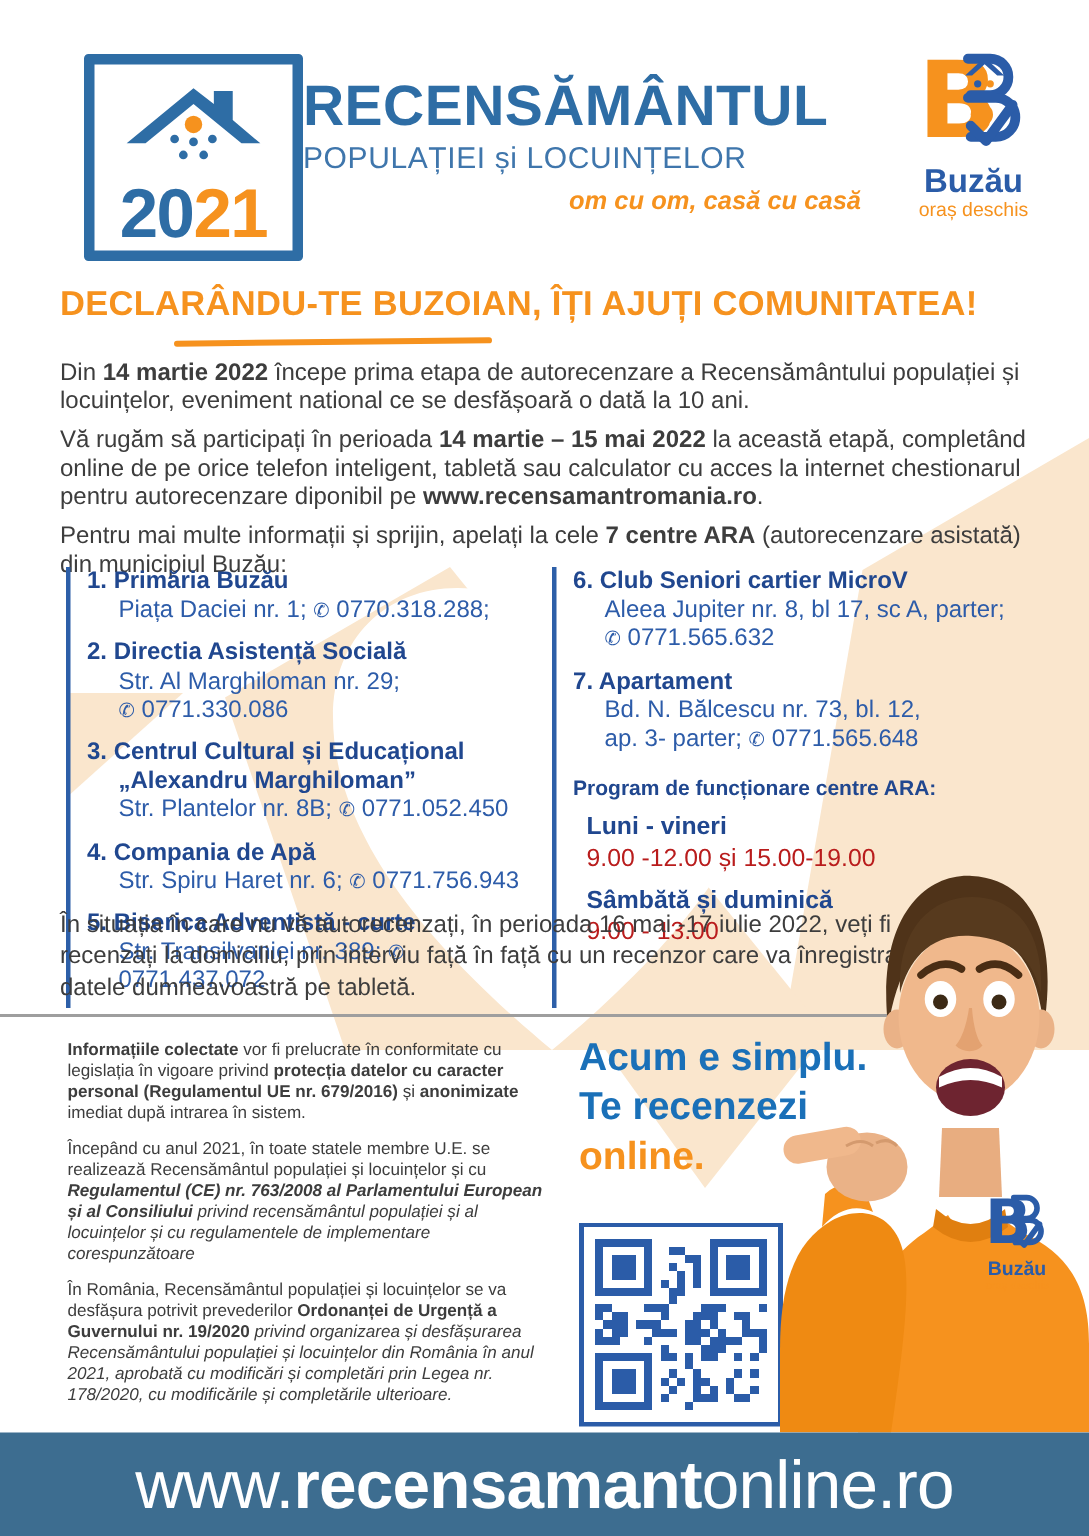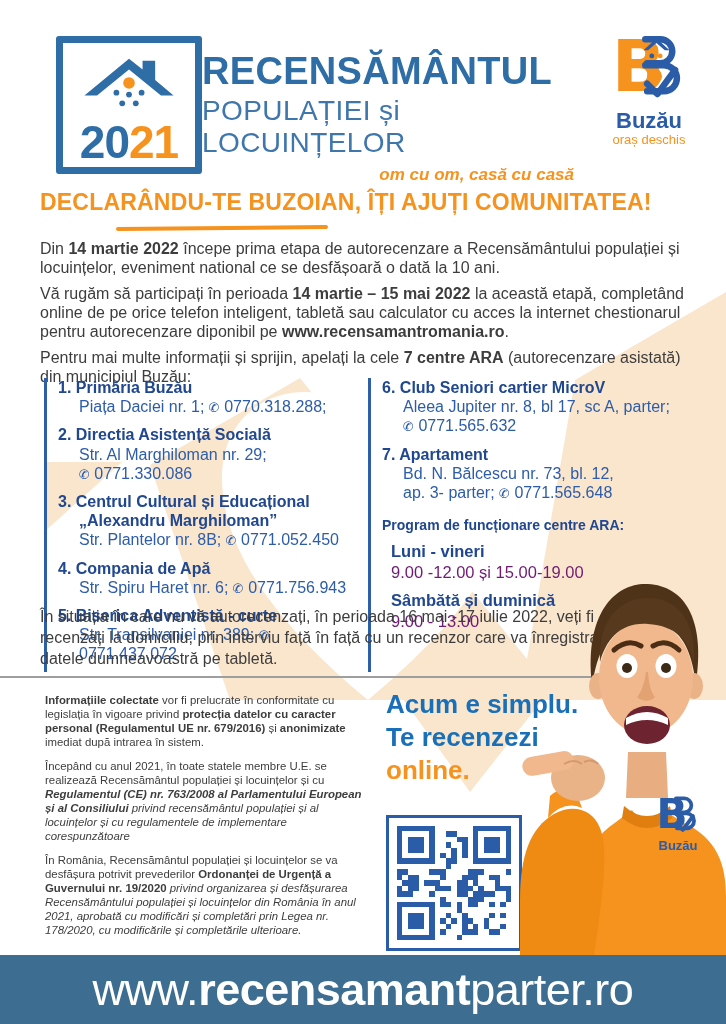--- a/index.html
+++ b/index.html
@@ -14,21 +14,21 @@
 
   
   .logo-box{position:absolute;left:56px;top:36px;width:146px;height:138px;
             border:7px solid #2e6da5;border-radius:3px;background:#fff;}
   .logo-house{position:absolute;left:50%;top:8px;transform:translateX(-50%);}
   .logo-year{position:absolute;bottom:2px;left:0;width:100%;text-align:center;
              font-size:46px;font-weight:800;letter-spacing:-1px;line-height:1;}
   .n20{color:#2e6da5;} .n21{color:#f6921e;}
   .title-block{position:absolute;left:202px;top:52px;width:372px;}
   .title1{font-size:38px;font-weight:800;color:#2e6da5;letter-spacing:.3px;line-height:1.05;}
-  .title2{font-size:28px;font-weight:400;color:#3f76ac;letter-spacing:.4px;margin-top:3px;}
+  .title2{font-size:20px;font-weight:400;color:#3f76ac;letter-spacing:.4px;margin-top:3px;}
   .tagline{font-size:17px;font-style:italic;font-weight:700;color:#f6921e;text-align:right;margin-top:6px;}
 
   .buzau-logo{position:absolute;display:flex;flex-direction:column;align-items:center;}
   .buzau-logo.top{left:586px;top:28px;width:126px;}
   .buzau-logo.chest{left:642px;top:792px;width:72px;}
   .buzau-name{font-weight:800;color:#2b5ca8;line-height:1;}
   .buzau-sub{color:#f6921e;line-height:1.2;}
   .top .buzau-name{font-size:22px;margin-top:2px;} .top .buzau-sub{font-size:13px;}
   .chest .buzau-name{font-size:13px;margin-top:1px;} .chest .buzau-sub{font-size:7.5px;}
 
@@ -50,21 +50,21 @@
   .center-item{margin-bottom:9px;}
   .center-name{font-weight:700;color:#20478f;font-size:16px;line-height:1.2;}
   .center-name2{padding-left:21px;}
   .center-line{color:#2d5ca9;font-size:16px;line-height:1.2;padding-left:21px;}
   .icon-phone{font-family:"DejaVu Sans",sans-serif;font-size:13px;color:#2d5ca9;}
 
   .program{margin-top:15px;}
   .program-title{font-weight:700;color:#20478f;font-size:14px;}
   .program-entry{margin-top:8px;padding-left:9px;}
   .program-label{font-weight:700;color:#20478f;font-size:16.5px;line-height:1.25;}
-  .program-time{color:#701a75;font-size:16.5px;line-height:1.25;}
+  .program-time{color:#b91c1c;font-size:16.5px;line-height:1.25;}
 
   
   .closing{position:absolute;left:40px;top:607px;width:566px;font-size:16px;line-height:1.3;color:#3d3d3d;}
 
   .divider{position:absolute;left:0;top:676px;width:640px;height:2px;background:#9e9e9e;}
 
   
   .legal{position:absolute;left:45px;top:693px;width:324px;}
   .legal p{font-size:11.4px;line-height:1.23;color:#3d3d3d;margin:0 0 10px 0;}
 
@@ -355,16 +355,16 @@
       <text x="0" y="68" font-family="DejaVu Sans, sans-serif" font-size="76" font-weight="bold" fill="#2b5ca8">B</text>
       <path d="M36,12 h16 a13,13 0 0 1 0 26 h-14" fill="none" stroke="#2b5ca8" stroke-width="7" stroke-linecap="round"></path>
       <path d="M36,40 h20 a14,14 0 0 1 0 28 h-18" fill="none" stroke="#2b5ca8" stroke-width="7" stroke-linecap="round"></path>
       <path d="M38,60 L49,71 L68,45" stroke="#2b5ca8" stroke-width="7" fill="none" stroke-linecap="round" stroke-linejoin="round"></path>
     </svg>
     <div class="buzau-name">Buzău</div>
     <div class="buzau-sub">oraș deschis</div>
   </div>
 
   <div class="footer">
-    <div class="footer-url"><span>www.</span><span class="fb">recensamant</span><span>parter.ro</span></div>
+    <div class="footer-url"><span>www.</span><span class="fb">recensamant</span><span>online.ro</span></div>
   </div>
 
 </div>
 
 </body></html>

